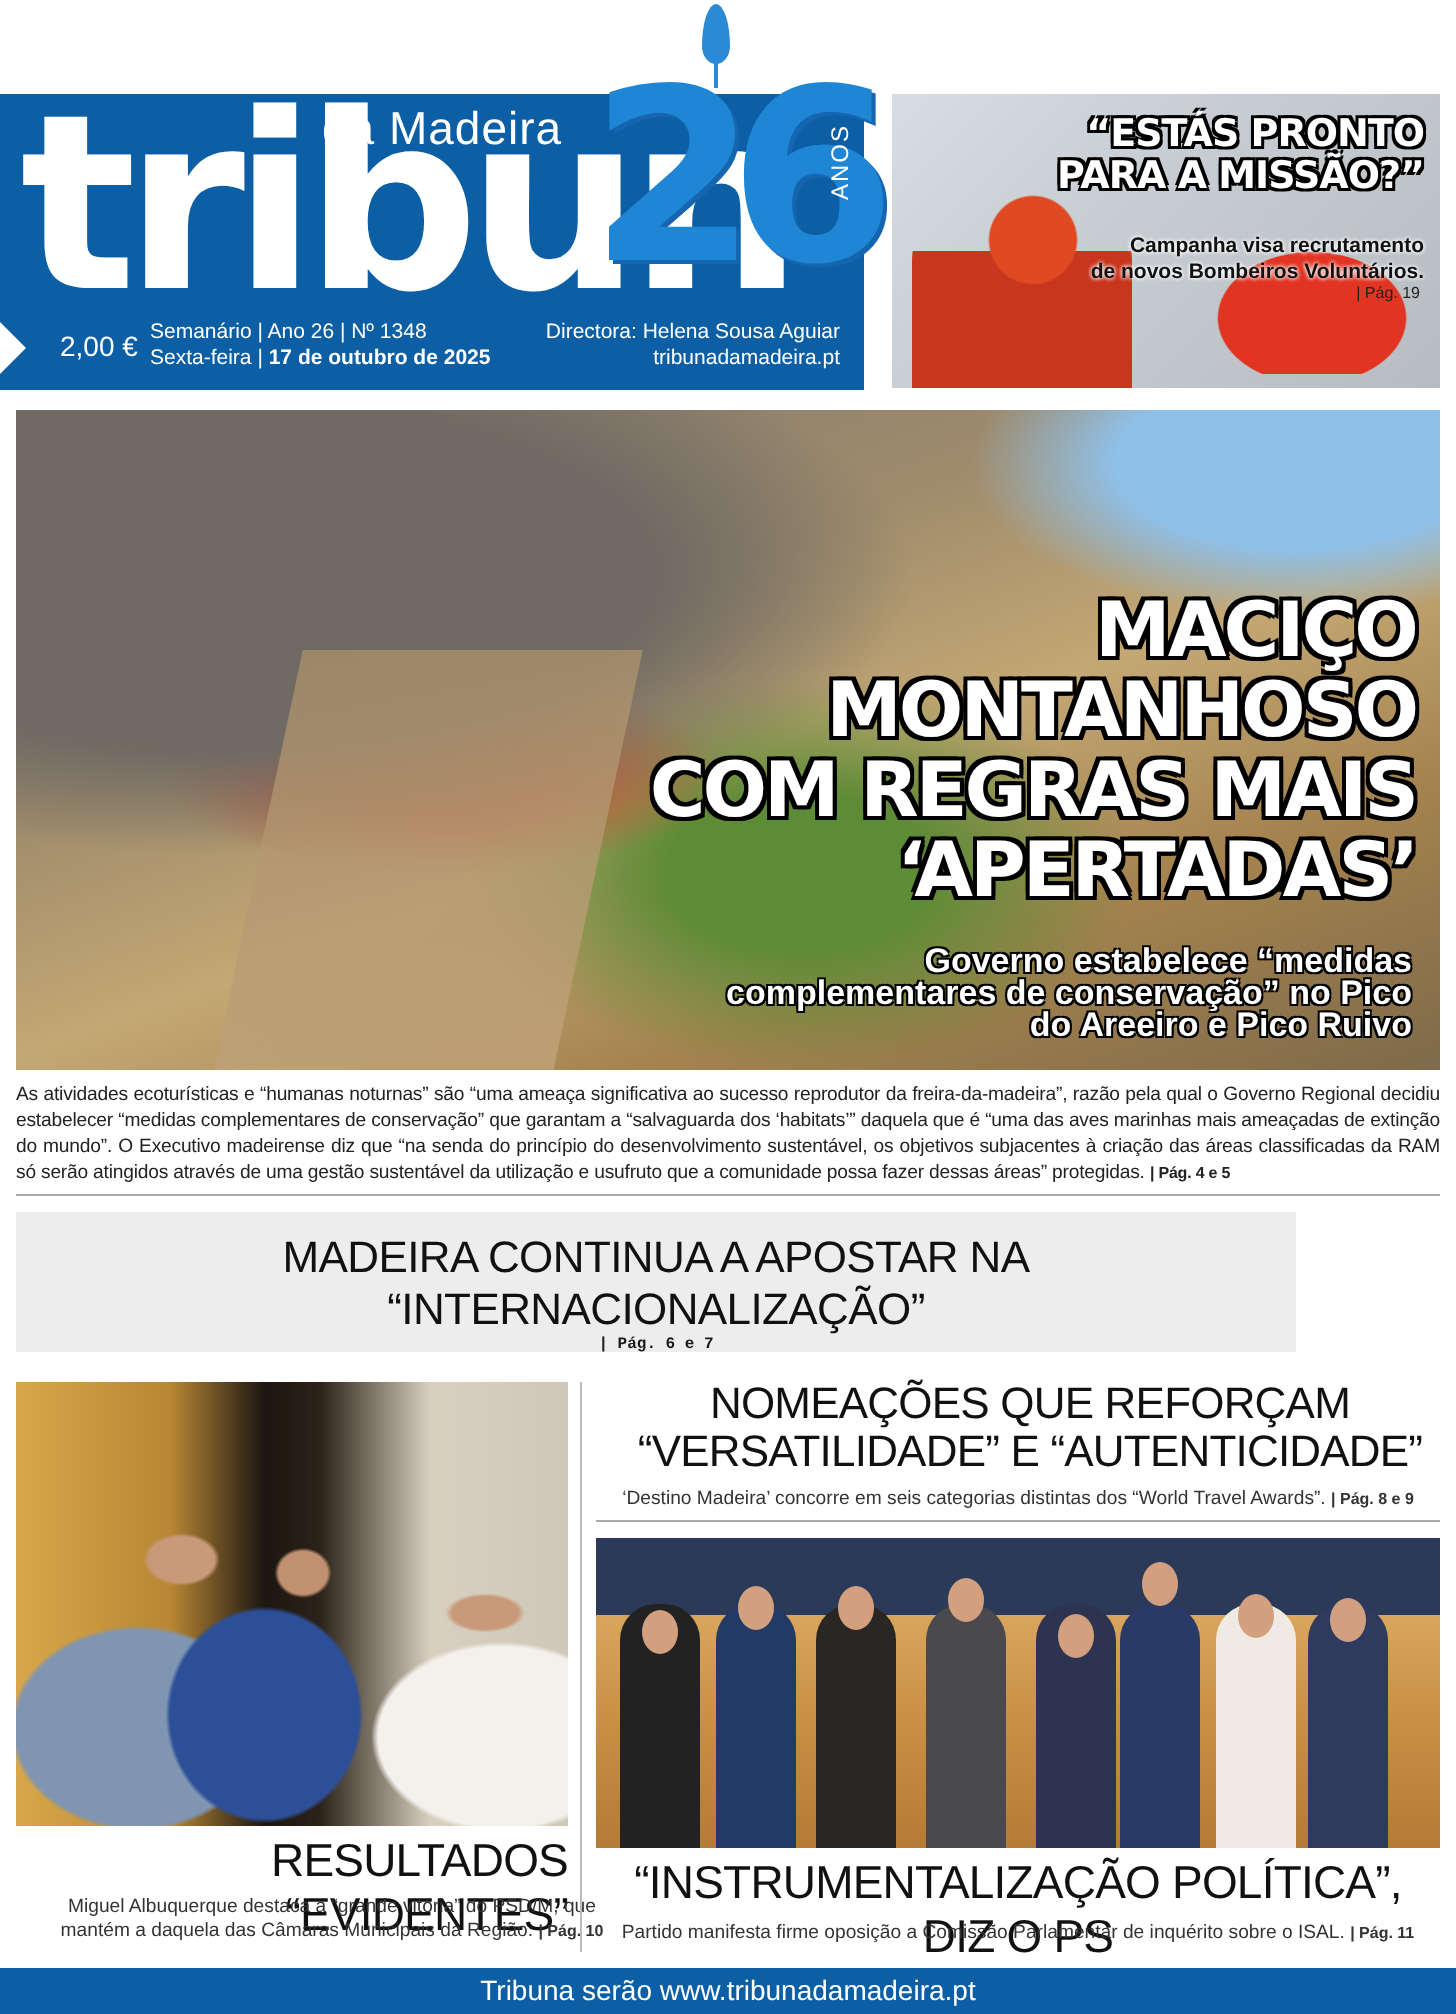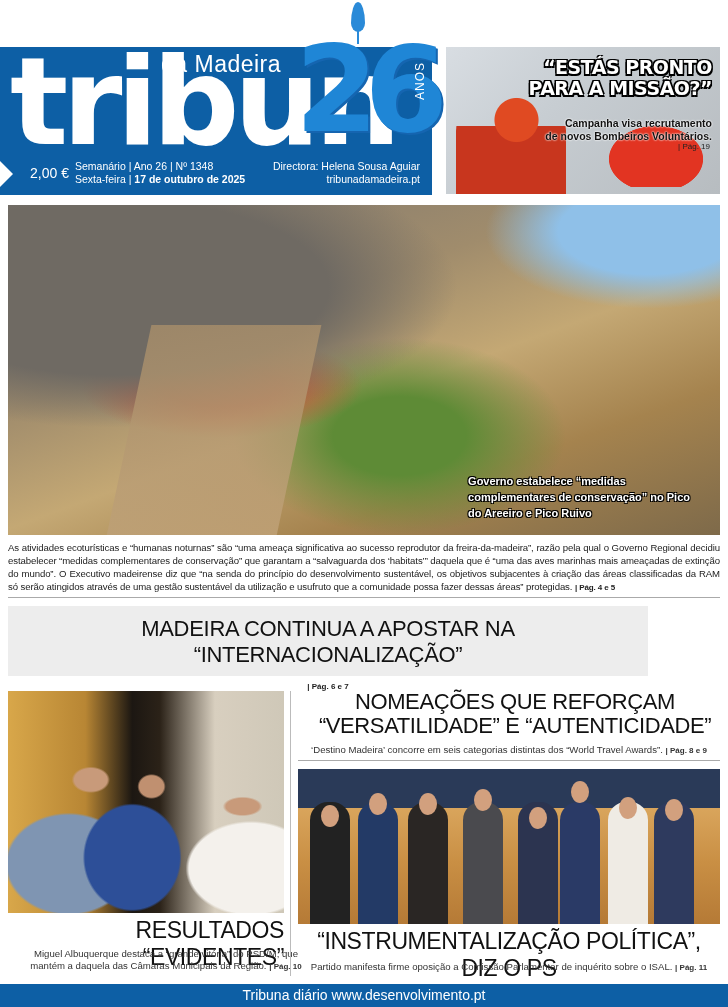--- a/index.html
+++ b/index.html
@@ -33,31 +33,31 @@
     
     .hero { position: absolute; left: 8px; top: 205px; width: 712px; height: 330px; overflow: hidden;
       background:
         radial-gradient(ellipse at 15% 25%, #6f6a63 0 25%, transparent 40%),
         radial-gradient(ellipse at 30% 55%, #c6553a 0 8%, transparent 20%),
         radial-gradient(ellipse at 55% 70%, #5e8b36 0 12%, transparent 30%),
         radial-gradient(ellipse at 90% 8%, #8fc0e8 0 10%, transparent 18%),
         linear-gradient(160deg, #7c7670 0%, #a08c6c 35%, #c4a874 55%, #a5834e 75%, #7e6a4a 100%); }
     .hero .path { position: absolute; left: 120px; top: 120px; width: 170px; height: 220px; background: linear-gradient(170deg, #a88e6a, #c2a47a); transform: skewX(-12deg); opacity: 0.8; }
     .hero .headline { position: absolute; right: 12px; top: 90px; font-family: "DejaVu Sans", sans-serif; font-weight: bold; font-size: 38px; line-height: 40px; text-align: right; color: #ffffff; letter-spacing: -1.5px; text-shadow: -2px -2px 0 #000, 2px -2px 0 #000, -2px 2px 0 #000, 2px 2px 0 #000, 0 2px 0 #000, 2px 0 0 #000; }
-    .hero .deck { position: absolute; right: 30px; top: 268px; font-weight: bold; font-size: 11px; line-height: 16px; color: #ffffff; text-shadow: -1px -1px 0 #000, 1px -1px 0 #000, -1px 1px 0 #000, 1px 1px 0 #000; }
+    .hero .deck { position: absolute; right: 14px; top: 268px; font-weight: bold; font-size: 17px; line-height: 16px; text-align: right; color: #ffffff; text-shadow: -1px -1px 0 #000, 1px -1px 0 #000, -1px 1px 0 #000, 1px 1px 0 #000; }
 
     .hero-body { position: absolute; left: 8px; top: 541px; width: 712px; font-size: 9.6px; line-height: 13px; color: #222; text-align: justify; letter-spacing: -0.1px; }
     .hero-body .pg { font-weight: bold; font-size: 8px; }
     .rule1 { position: absolute; left: 8px; top: 597px; width: 712px; height: 1px; background: #aaaaaa; }
 
     
     .band { position: absolute; left: 8px; top: 606px; width: 640px; height: 70px; background: #ededed; text-align: center; }
     .band .headline { margin-top: 10px; font-size: 22px; color: #111; letter-spacing: -0.3px; }
     .band .deck { margin-top: 4px; font-size: 9.5px; color: #333; }
-    .band .pg { font-weight: bold; font-size: 8px; margin-top: 14px; }
+    .band .pg { font-weight: bold; font-size: 8px; margin-top: 0; font-family: Liberation Mono, monospace; }
 
     
     .photo-left { position: absolute; left: 8px; top: 691px; width: 276px; height: 222px; overflow: hidden;
       background:
         radial-gradient(ellipse at 30% 40%, #c89a7a 0 6%, transparent 7%),
         radial-gradient(ellipse at 52% 43%, #c09070 0 6%, transparent 7%),
         radial-gradient(ellipse at 85% 52%, #c89a7a 0 5%, transparent 6%),
         radial-gradient(ellipse at 45% 75%, #2d4f98 0 22%, transparent 23%),
         radial-gradient(ellipse at 22% 78%, #7f95b2 0 20%, transparent 21%),
         radial-gradient(ellipse at 88% 80%, #f4f1ec 0 18%, transparent 19%),
@@ -120,20 +120,26 @@
   </div>
   <div class="deck">
     <div>Campanha visa recrutamento</div>
     <div>de novos Bombeiros Voluntários.</div>
   </div>
   <div class="pg">| Pág. 19</div>
 </div>
 
 <div class="hero">
   <div class="path"></div>
+  <div class="headline">
+    <div>MACIÇO</div>
+    <div>MONTANHOSO</div>
+    <div>COM REGRAS MAIS</div>
+    <div>‘APERTADAS’</div>
+  </div>
   <div class="deck">
     <div>Governo estabelece “medidas</div>
     <div>complementares de conservação” no Pico</div>
     <div>do Areeiro e Pico Ruivo</div>
   </div>
 </div>
 <div class="hero-body"><span>As atividades ecoturísticas e “humanas noturnas” são “uma ameaça significativa ao sucesso reprodutor da freira-da-madeira”, razão pela qual o Governo Regional decidiu estabelecer “medidas complementares de conservação” que garantam a “salvaguarda dos ‘habitats’” daquela que é “uma das aves marinhas mais ameaçadas de extinção do mundo”. O Executivo madeirense diz que “na senda do princípio do desenvolvimento sustentável, os objetivos subjacentes à criação das áreas classificadas da RAM só serão atingidos através de uma gestão sustentável da utilização e usufruto que a comunidade possa fazer dessas áreas” protegidas. </span><span class="pg">| Pág. 4 e 5</span></div>
 <div class="rule1"></div>
 
 <div class="band">
@@ -173,13 +179,13 @@
   <div class="person" style="left:310px;background:#efebe4;"></div>
   <div class="head" style="left:321px;top:28px;"></div>
   <div class="person" style="left:356px;background:#2e3a5e;"></div>
   <div class="head" style="left:367px;top:30px;"></div>
 </div>
 
 <div class="right-headline2">“INSTRUMENTALIZAÇÃO POLÍTICA”, DIZ O PS</div>
 <div class="right-deck2"><span>Partido manifesta firme oposição a Comissão Parlamentar de inquérito sobre o ISAL. </span><span class="pg-inline">| Pág. 11</span></div>
 <div class="watermark">vercapas.com</div>
 
-<div class="footer">Tribuna diário www.desenvolvimento.pt</div>
+<div class="footer">Tribuna serão www.tribunadamadeira.pt</div>
 
 </body></html>

